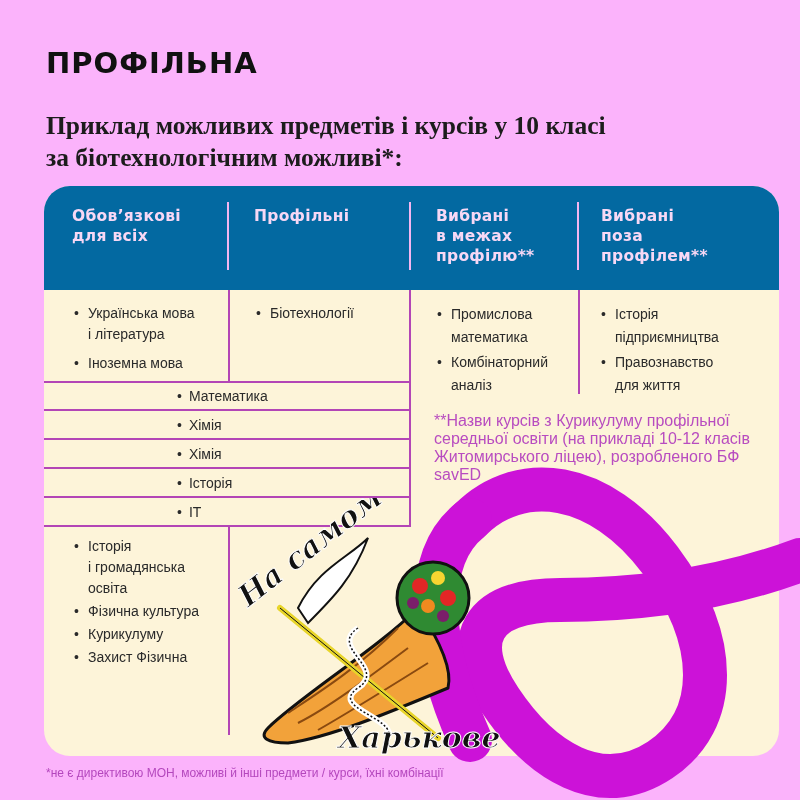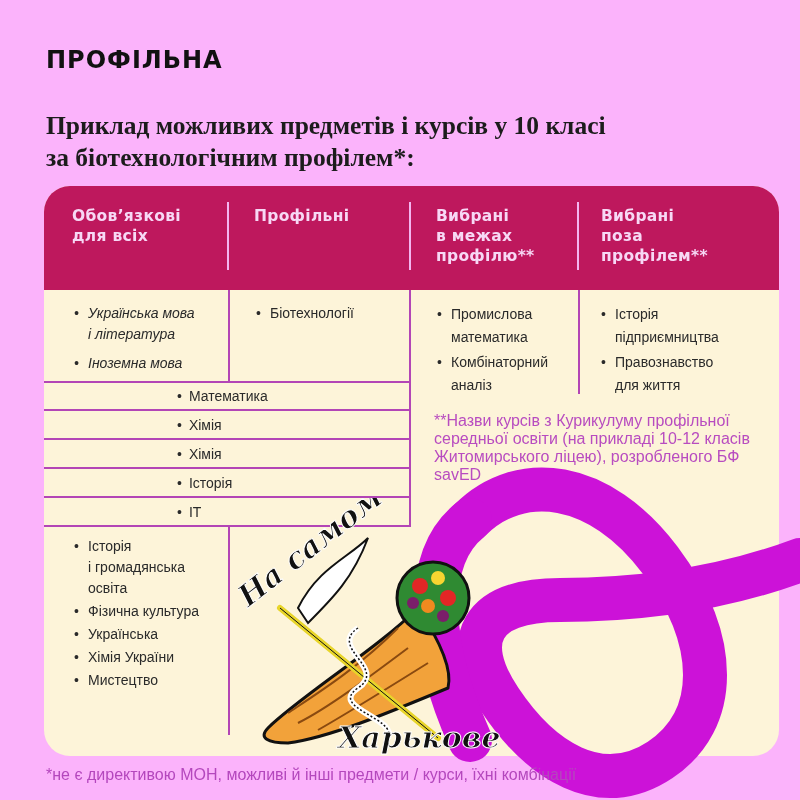--- a/index.html
+++ b/index.html
@@ -6,38 +6,38 @@
   html, body { width: 800px; height: 800px; overflow: hidden; }
   body {
     background: #fbb3fb;
     font-family: "DejaVu Sans", sans-serif;
     position: relative;
     color: #1a1a1a;
   }
   .logo {
     position: absolute; left: 46px; top: 46px;
     font-family: "DejaVu Sans", sans-serif;
-    font-weight: 900; font-size: 24px; letter-spacing: 1px;
+    font-weight: 900; font-size: 29px; letter-spacing: 1px;
     color: #111;
   }
   .headline {
     position: absolute; left: 46px; top: 110px; width: 700px;
     font-family: Liberation Serif, serif;
     font-weight: 700; font-size: 25.5px; line-height: 32px;
     color: #1c1c1c;
   }
   .card {
     position: absolute; left: 44px; top: 186px; width: 735px; height: 570px;
     background: #fdf4d9;
     border-radius: 26px;
     overflow: hidden;
   }
   .thead {
     position: absolute; left: 0; top: 0; width: 735px; height: 104px;
-    background: #be185d;
+    background: #0369a1;
   }
   .th {
     position: absolute; top: 20px;
     font-family: "DejaVu Sans", sans-serif; font-weight: 700;
     color: #f7d8f5; font-size: 15.5px; line-height: 20px; letter-spacing: 0.3px;
     white-space: pre-line;
   }
   .th-sep { position: absolute; top: 16px; width: 2px; height: 68px; background: #f3b6f0; }
   .vline { position: absolute; width: 2px; background: #b345b6; }
   .hline { position: absolute; height: 2px; background: #b345b6; }
@@ -55,33 +55,33 @@
     font-family: "Liberation Sans", sans-serif; font-size: 14px; color: #2a2a2a;
   }
   .row-item::before { content: "•"; margin-right: 7px; }
   .note {
     position: absolute; left: 390px; top: 226px; width: 330px;
     font-family: "Liberation Sans", sans-serif; font-size: 16px; line-height: 18px;
     color: #b84cc0;
   }
   .footer {
     position: absolute; left: 46px; top: 766px;
-    font-family: "Liberation Sans", sans-serif; font-size: 16px; color: #b447bd;
+    font-family: "Liberation Sans", sans-serif; font-size: 12px; color: #b447bd;
   }
   .ribbon { position: absolute; left: 0; top: 0; pointer-events: none; }
   .sticker { position: absolute; left: 238px; top: 498px; width: 270px; height: 262px; }
 </style>
 </head>
 <body>
 
 <div class="logo">ПРОФІЛЬНА</div>
 
 <div class="headline">
   <div>Приклад можливих предметів і курсів у 10 класі</div>
-  <div>за біотехнологічним профілем*:</div>
+  <div>за біотехнологічним можливі*:</div>
 </div>
 
 <div class="card">
   <div class="thead">
     <div class="th" style="left:28px;">Обов’язкові
 для всіх</div>
     <div class="th-sep" style="left:183px;"></div>
     <div class="th" style="left:210px;">Профільні</div>
     <div class="th-sep" style="left:365px;"></div>
     <div class="th" style="left:392px;">Вибрані
@@ -97,21 +97,21 @@
   <div class="vline" style="left:365px; top:104px; height:235px;"></div>
   <div class="vline" style="left:534px; top:104px; height:104px;"></div>
   <div class="hline" style="left:0; top:195px; width:367px;"></div>
   <div class="hline" style="left:0; top:223px; width:367px;"></div>
   <div class="hline" style="left:0; top:252px; width:367px;"></div>
   <div class="hline" style="left:0; top:281px; width:367px;"></div>
   <div class="hline" style="left:0; top:310px; width:367px;"></div>
   <div class="hline" style="left:0; top:339px; width:367px;"></div>
   <div class="vline" style="left:184px; top:339px; height:210px;"></div>
 
-  <ul class="cell-list" style="left:30px; top:117px; width:150px;font-style:italic;">
+  <ul class="cell-list" style="left:30px; top:117px; width:150px;">
     <li>Українська мова
 і література</li>
     <li>Іноземна мова</li>
   </ul>
 
   <ul class="cell-list" style="left:212px; top:117px; width:150px;">
     <li>Біотехнології</li>
   </ul>
 
   <ul class="cell-list tight" style="left:393px; top:117px; width:140px; line-height:23px;">
@@ -132,23 +132,22 @@
   <div class="row-item" style="top:231px;">Хімія</div>
   <div class="row-item" style="top:260px;">Хімія</div>
   <div class="row-item" style="top:289px;">Історія</div>
   <div class="row-item" style="top:318px;">ІТ</div>
 
   <ul class="cell-list tight" style="left:30px; top:350px; width:155px;">
     <li>Історія
 і громадянська
 освіта</li>
     <li>Фізична культура</li>
-    <li>Українська</li>
-    <li>Хімія України</li>
-    <li>Мистецтво</li>
+    <li>Курикулуму</li>
+    <li>Захист Фізична</li>
   </ul>
 
   <div class="note">**Назви курсів з Курикулуму профільної середньої освіти (на прикладі 10-12 класів Житомирського ліцею), розробленого БФ savED</div>
 </div>
 
 <svg class="ribbon" width="800" height="800" viewBox="0 0 800 800">
   <path d="M470 520 C 520 470, 600 480, 660 560 C 720 640, 720 720, 660 760 C 600 800, 540 760, 500 700 C 460 640, 480 600, 560 600 C 640 600, 720 590, 800 560" fill="none" stroke="#cc12d8" stroke-width="44" stroke-linecap="round"></path>
   <path d="M470 520 C 420 560, 430 650, 470 740" fill="none" stroke="#cc12d8" stroke-width="44" stroke-linecap="round"></path>
 </svg>
 

